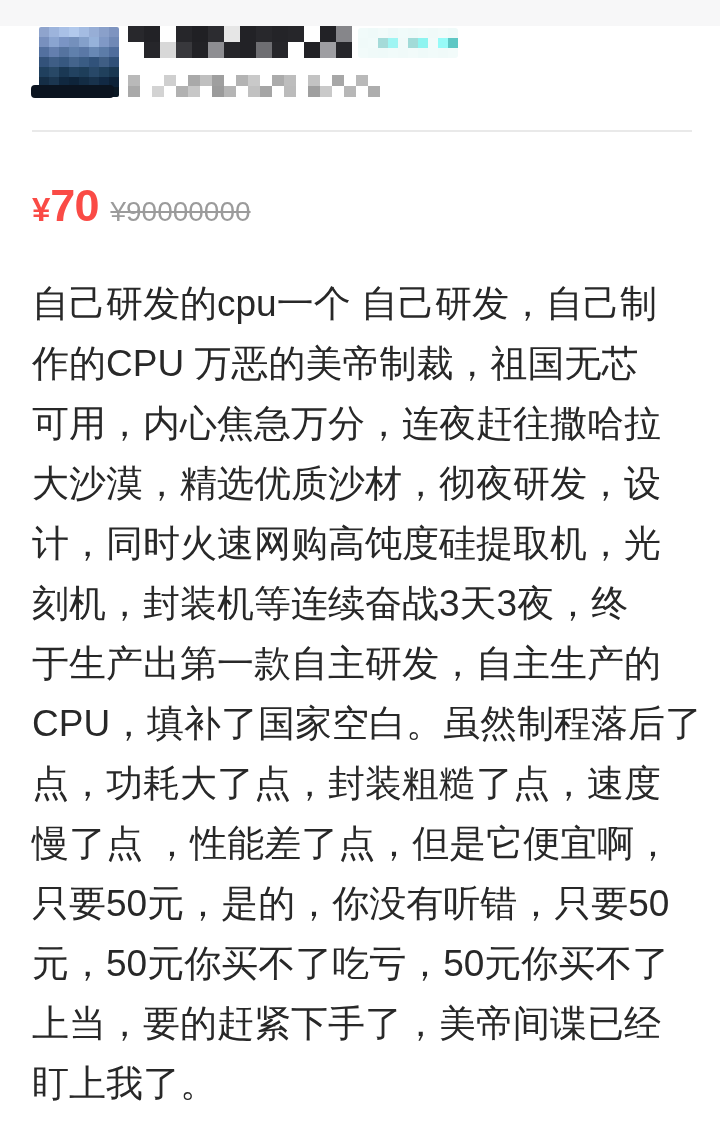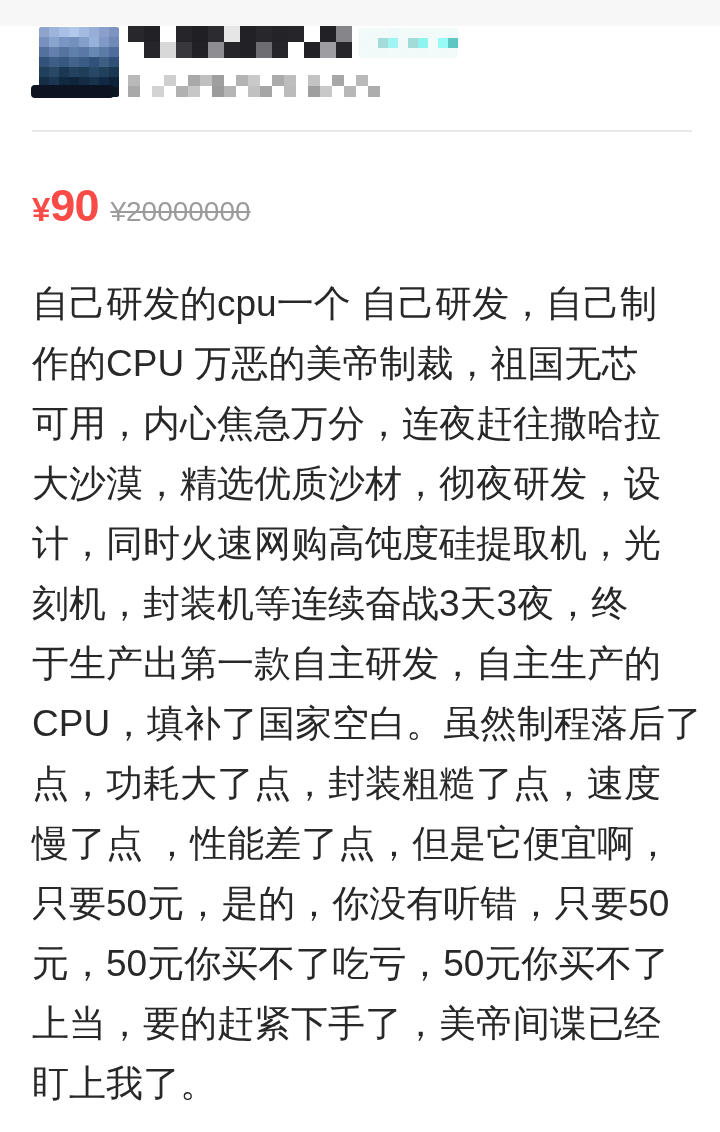--- a/index.html
+++ b/index.html
@@ -243,22 +243,22 @@
         <div style="width: 12px; height: 11px; background: rgb(183, 183, 183);"></div>
         <div style="width: 12px; height: 11px; background: rgb(255, 255, 255);"></div>
         <div style="width: 12px; height: 11px; background: rgb(173, 173, 173);"></div>
       </div>
   </div>
 
   <div class="divider"></div>
 
   <div class="price-row">
     <span class="price-currency">¥</span>
-    <span class="price-value">90</span>
-    <span class="price-original">¥20000000</span>
+    <span class="price-value">70</span>
+    <span class="price-original">¥90000000</span>
   </div>
 
   <div class="description">自己研发的cpu一个 自己研发，自己制
 作的CPU 万恶的美帝制裁，祖国无芯
 可用，内心焦急万分，连夜赶往撒哈拉
 大沙漠，精选优质沙材，彻夜研发，设
 计，同时火速网购高饨度硅提取机，光
 刻机，封装机等连续奋战3天3夜，终
 于生产出第一款自主研发，自主生产的
 CPU，填补了国家空白。虽然制程落后了

